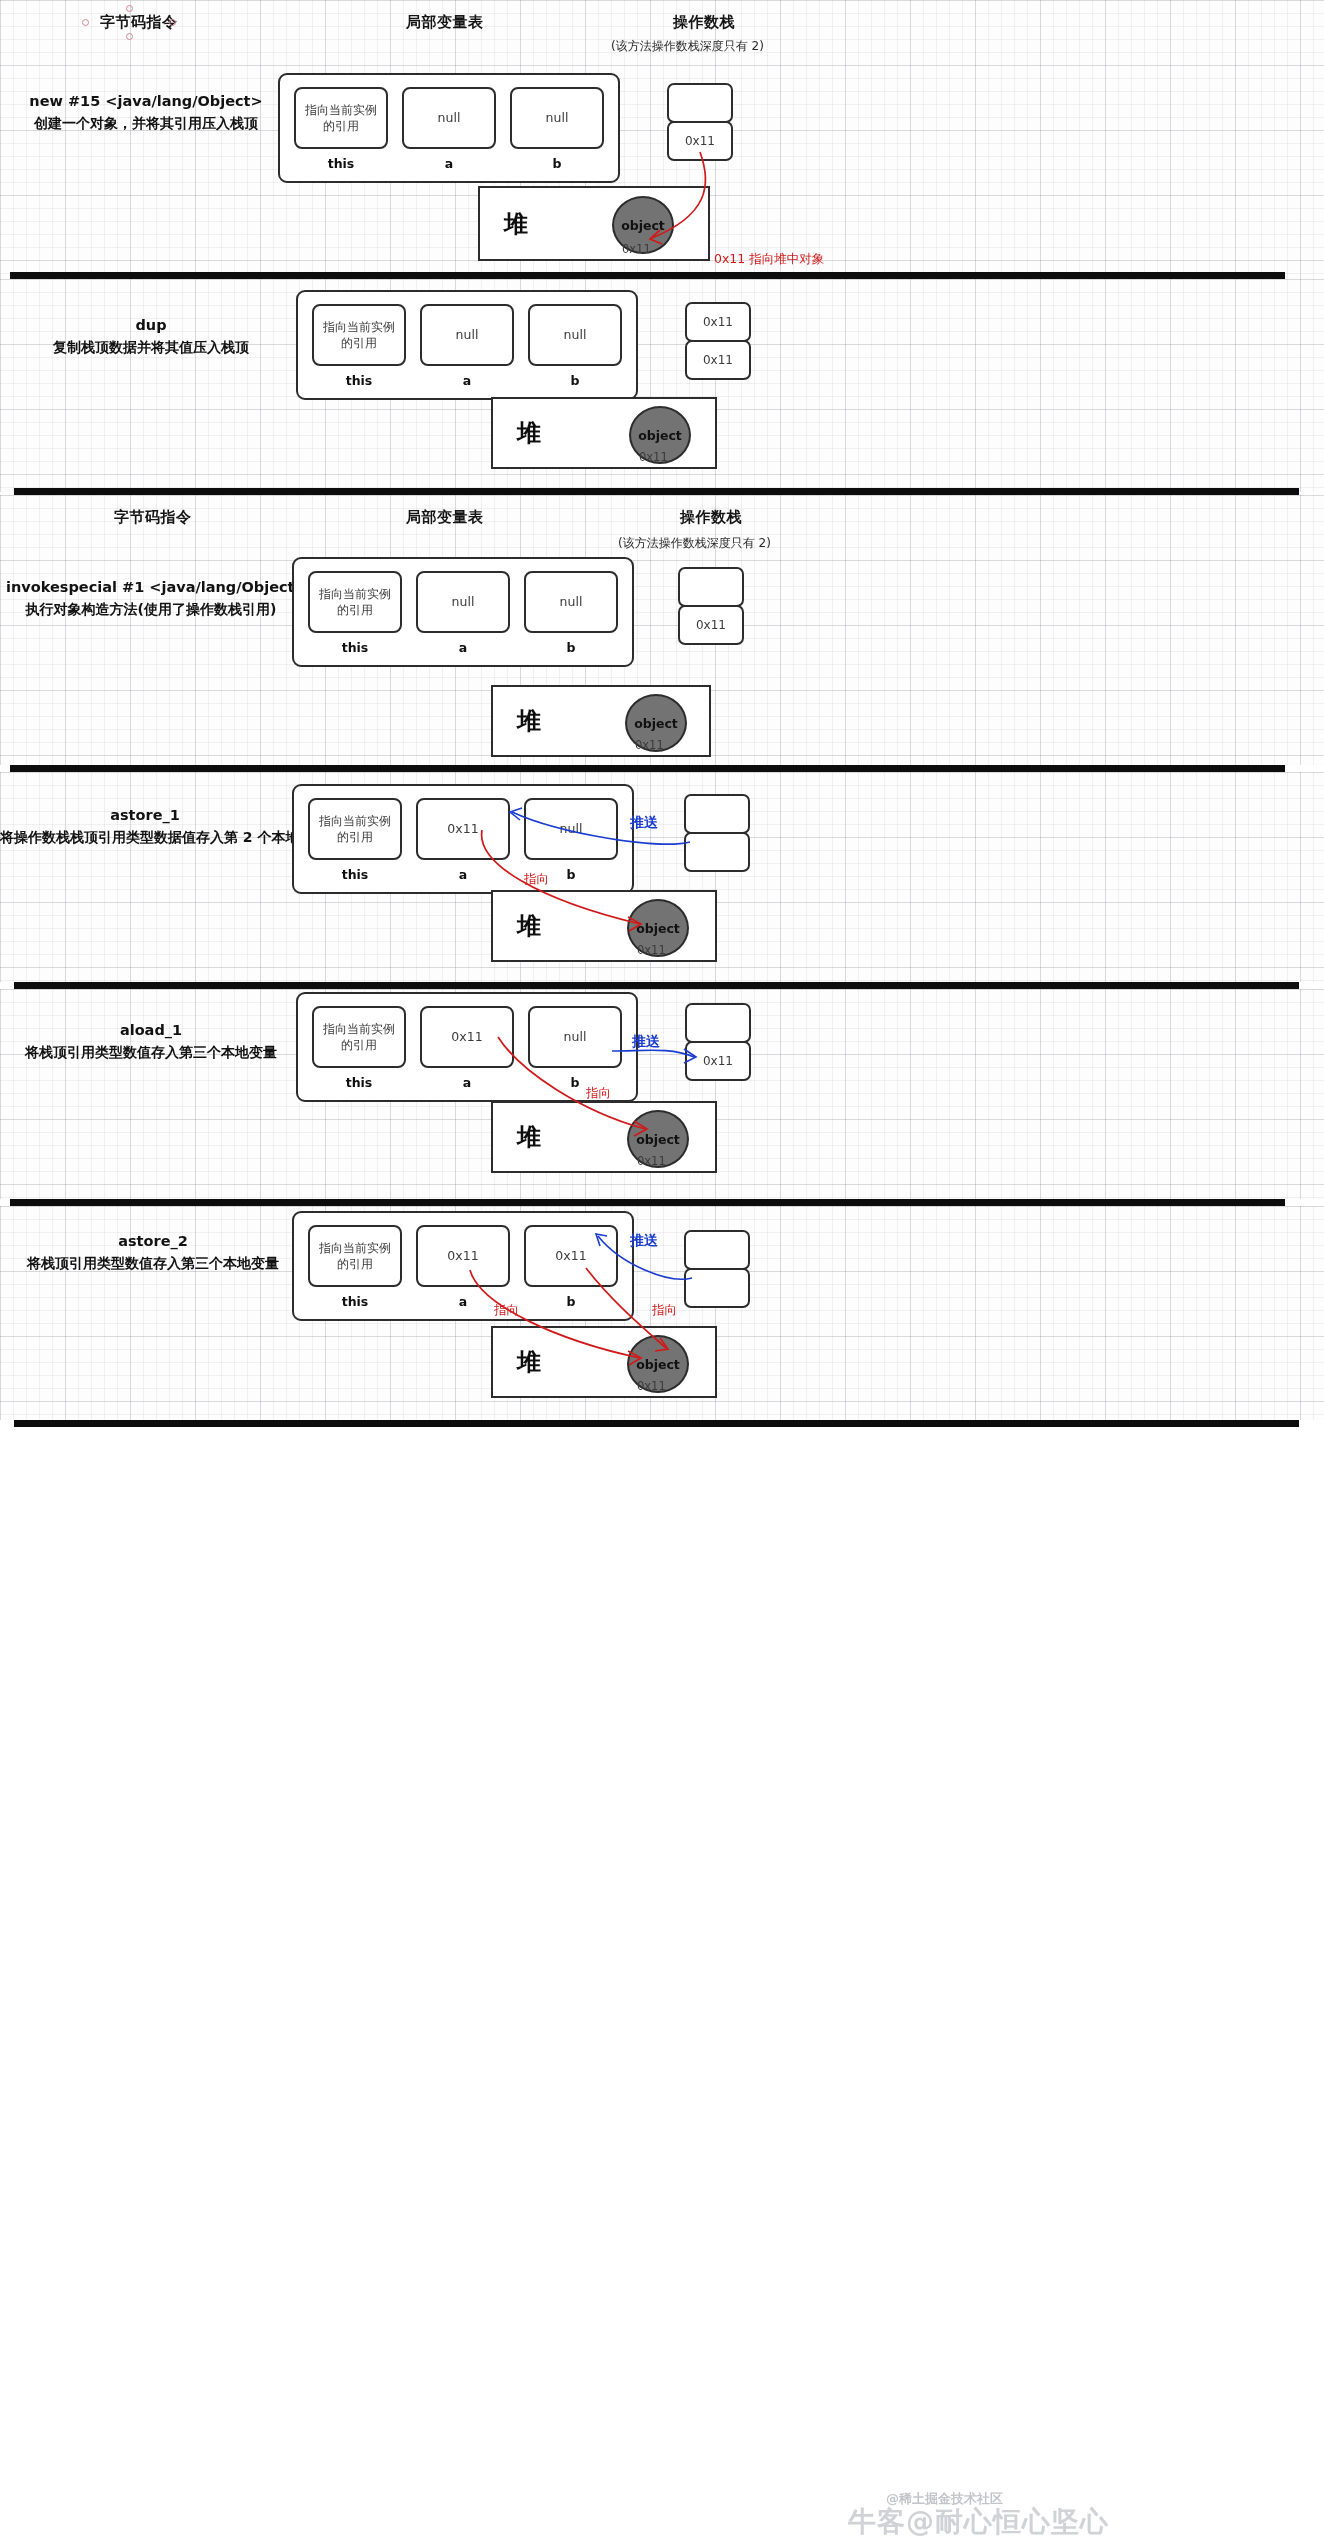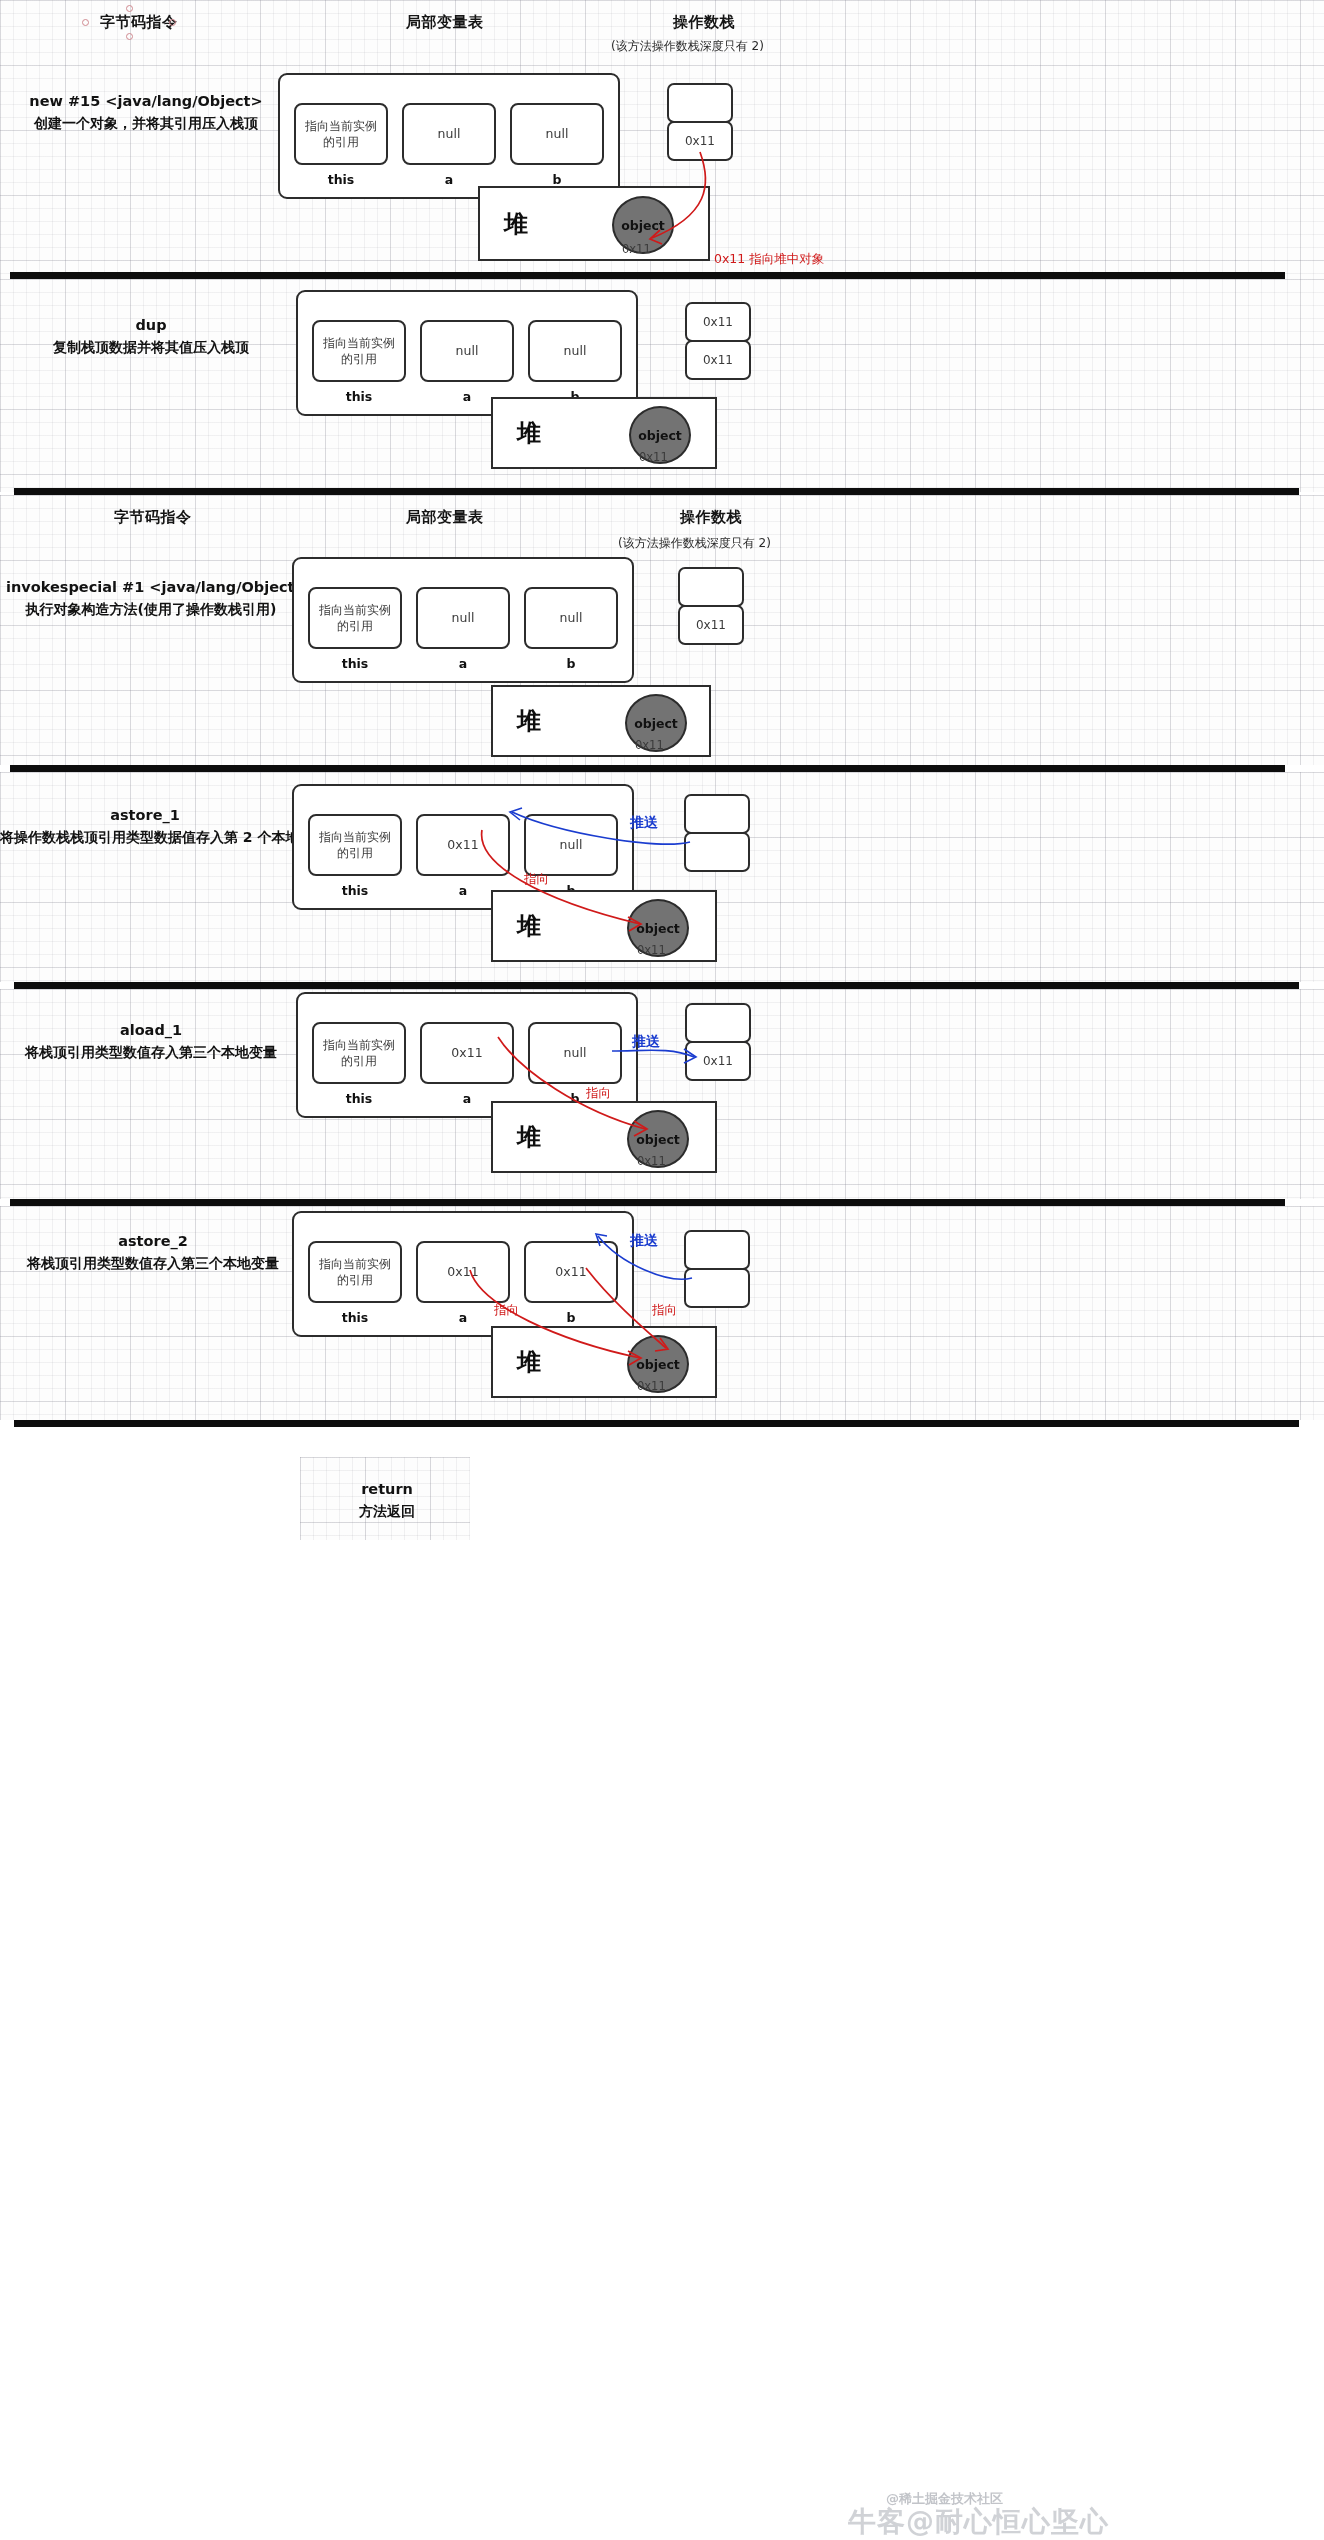--- a/index.html
+++ b/index.html
@@ -66,21 +66,21 @@
   
   .lvt {
     position: absolute;
     border: 2.4px solid #2c2c2c; border-radius: 9px; background: #fff;
     display: flex; align-items: flex-start; gap: 14px; padding: 12px 14px 10px 14px;
   }
   .slot { width: 94px; text-align: center; }
   .slot .cell {
     height: 62px; border: 2.2px solid #2c2c2c; border-radius: 8px; background: #fff;
     display: flex; align-items: center; justify-content: center;
-    font-size: 12.5px; color: #3a3a3a; line-height: 1.35; text-align: center; padding: 2px; margin-top: 16px;
+    font-size: 12.5px; color: #3a3a3a; line-height: 1.35; text-align: center; padding: 2px;
   }
   .slot .cell.two-line { font-size: 12px; }
   .slot .name { margin-top: 7px; font-size: 12.5px; font-weight: 700; color: #111; }
 
   
   .opstack { position: absolute; width: 66px; }
   .opstack .sl {
     height: 40px; border: 2.2px solid #2c2c2c; border-radius: 7px; background: #fff;
     display: flex; align-items: center; justify-content: center;
     font-size: 12px; color: #3a3a3a;
@@ -395,26 +395,17 @@
         <path d="M586,62 C612,96 648,126 666,142" fill="none" stroke="#d01a1a" stroke-width="1.7"></path>
         <path d="M660,132 L668,143 L655,145" fill="none" stroke="#d01a1a" stroke-width="1.7"></path>
       </svg>
       <div class="anno blue" style="left:630px; top:26px;">推送</div>
       <div class="anno red" style="left:494px; top:96px;">指向</div>
       <div class="anno red" style="left:652px; top:96px;">指向</div>
     </div>
   </div>
   <div class="sep short-right" style="top:1420px;"></div>
 
-  <div class="panel" style="top:1427px; height:113px; background:#ffffff;">
-    <div class="content">
-      <div class="grid" style="left:300px; top:30px; width:170px; height:83px;"></div>
-      <div class="instr" style="left:292px; top:52px; width:190px;">
-        <div class="op">return</div>
-        <div class="desc">方法返回</div>
-      </div>
-    </div>
-  </div>
 
   <div class="wm small" style="left:886px; top:2490px;">@稀土掘金技术社区</div>
   <div class="wm big" style="left:848px; top:2503px;">牛客@耐心恒心坚心</div>
 
 </div>
 
 </body></html>

